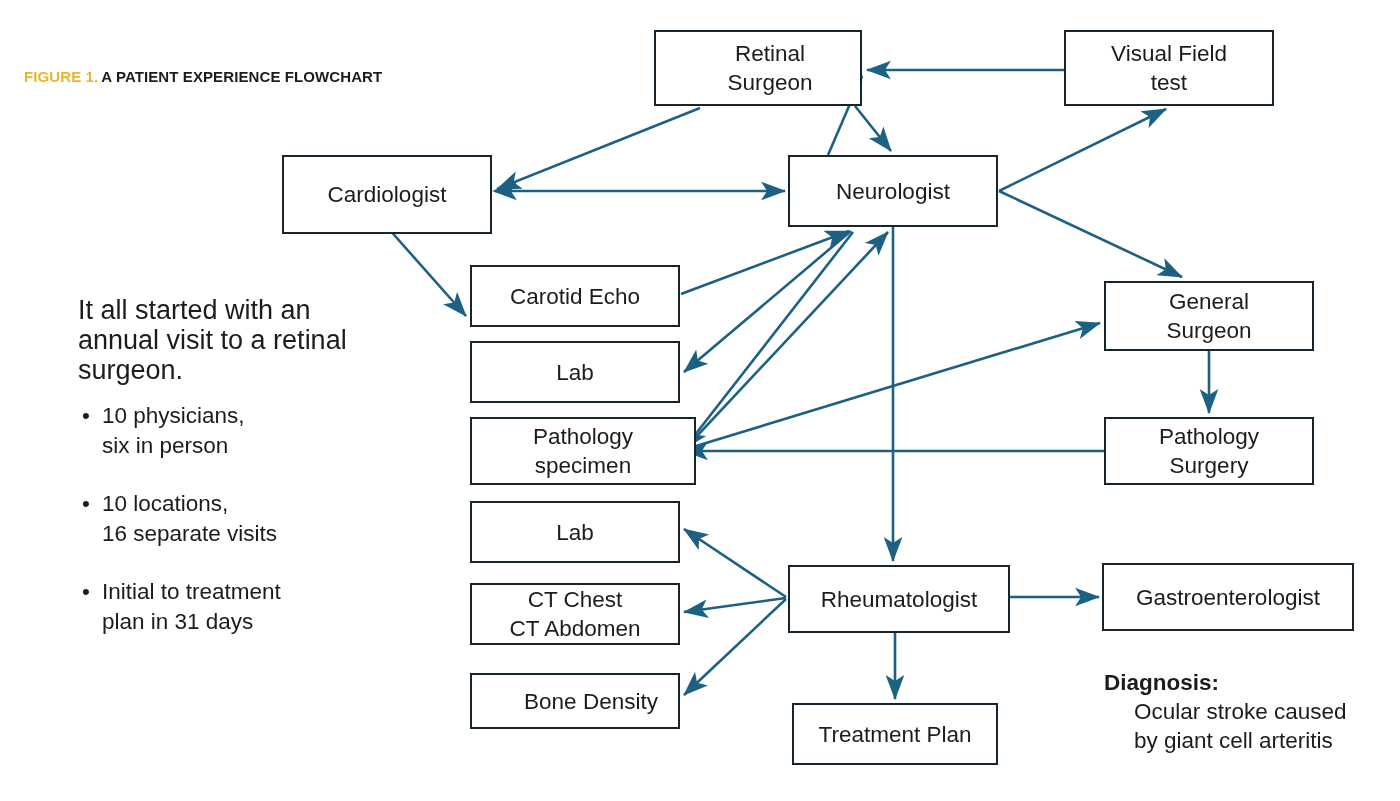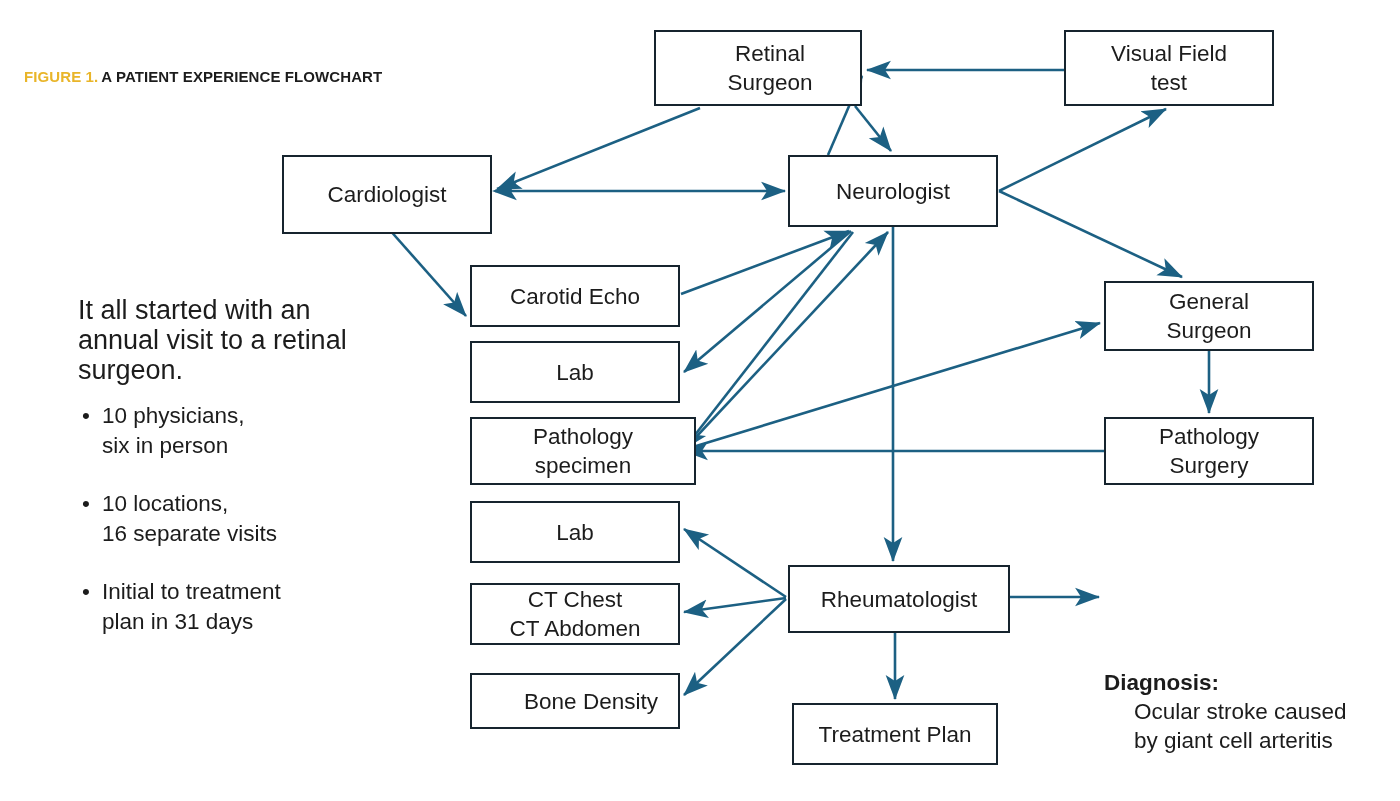--- a/index.html
+++ b/index.html
@@ -251,20 +251,25 @@
       <span>CT Abdomen</span>
     </div>
   </div>
 
   <div class="node" style="left:788px; top:565px; width:222px; height:68px;">
     <div>
       <span>Rheumatologist</span>
     </div>
   </div>
 
+  <div class="node" style="left:1102px; top:563px; width:252px; height:68px;">
+    <div>
+      <span>Gastroenterologist</span>
+    </div>
+  </div>
 
   <div class="node" style="left:470px; top:673px; width:210px; height:56px;padding-left:32px;">
     <div>
       <span>Bone Density</span>
     </div>
   </div>
 
   <div class="node" style="left:792px; top:703px; width:206px; height:62px;">
     <div>
       <span>Treatment Plan</span>

